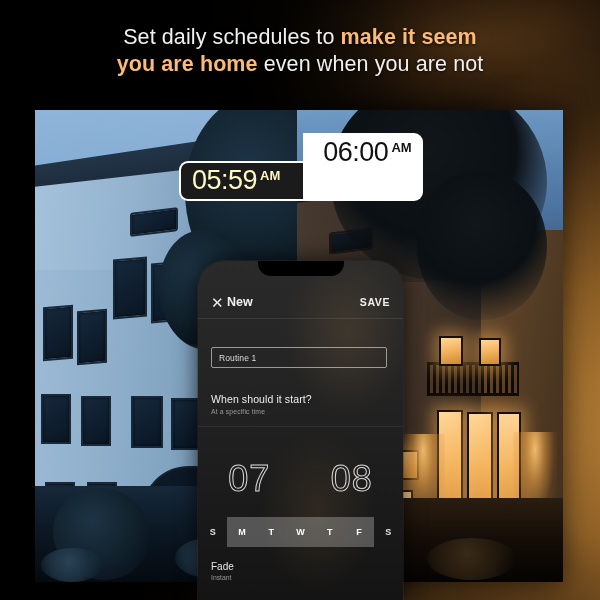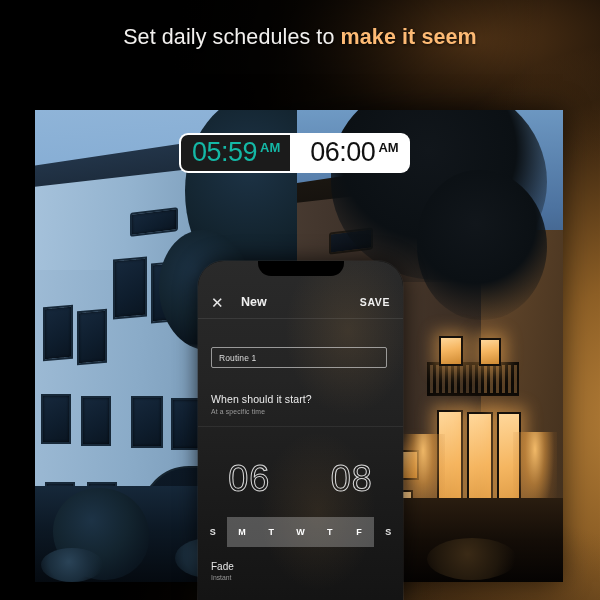--- a/index.html
+++ b/index.html
@@ -215,24 +215,25 @@
   .pill {
     display: flex;
     align-items: flex-start;
     padding: 4px 9px 5px 11px;
     border-radius: 9px;
     line-height: 1;
   }
   .pill-dark {
     background: #1b1b1b;
     border: 2.5px solid #ffffff;
-    color: #14b8a6;
+    color: #fef9c3;
     border-right: none;
     border-radius: 9px 0 0 9px;
-    padding-right: 10px;
+    padding-right: 23px;
+    margin-top: 28px;
   }
   .pill-light {
     background: #ffffff;
     border: 2.5px solid #ffffff;
     color: #111111;
     border-left: none;
     border-radius: 0 9px 9px 0;
     padding-left: 20px;
   }
   .pill .time {
@@ -300,21 +301,20 @@
     color: #e8e8e8;
     font-size: 15px;
     line-height: 1;
     width: 16px;
     font-weight: 300;
   }
   .app-title {
     color: #f0f0f0;
     font-size: 12.5px;
     font-weight: 600;
-    margin-left: 14px;
   }
   .save-btn {
     margin-left: auto;
     color: #f0f0f0;
     font-size: 10.5px;
     font-weight: 700;
     letter-spacing: 0.6px;
   }
   .header-rule {
     position: absolute;
@@ -431,20 +431,21 @@
 
 <div class="stage">
 
   <div class="bg-glow-right"></div>
   <div class="bg-glow-top"></div>
   <div class="bg-glow-bottom"></div>
   <div class="bg-dark-left"></div>
 
   <div class="headline">
     <div><span>Set daily schedules to </span><b>make it seem</b></div>
+    <div><b>you are home</b><span> even when you are not</span></div>
   </div>
 
   <div class="photo-wrap">
 
     <div class="photo-half photo-left">
       <div class="sky-cool"></div>
 
       <div class="roof-cool"></div>
       <div class="house-cool"></div>
       <div class="house-cool-body"></div>
@@ -543,21 +544,21 @@
       </div>
 
       <div class="section">
         <div class="q">When should it start?</div>
         <div class="sub">At a specific time</div>
       </div>
       <div class="section-rule"></div>
 
       <div class="time-picker">
         <div class="tp-col">
-          <div class="tp-val">06</div>
+          <div class="tp-val">07</div>
         </div>
         <div class="tp-col">
           <div class="tp-val">08</div>
         </div>
       </div>
 
       <div class="days">
         <div class="day">S</div>
         <div class="day on">M</div>
         <div class="day on">T</div>

